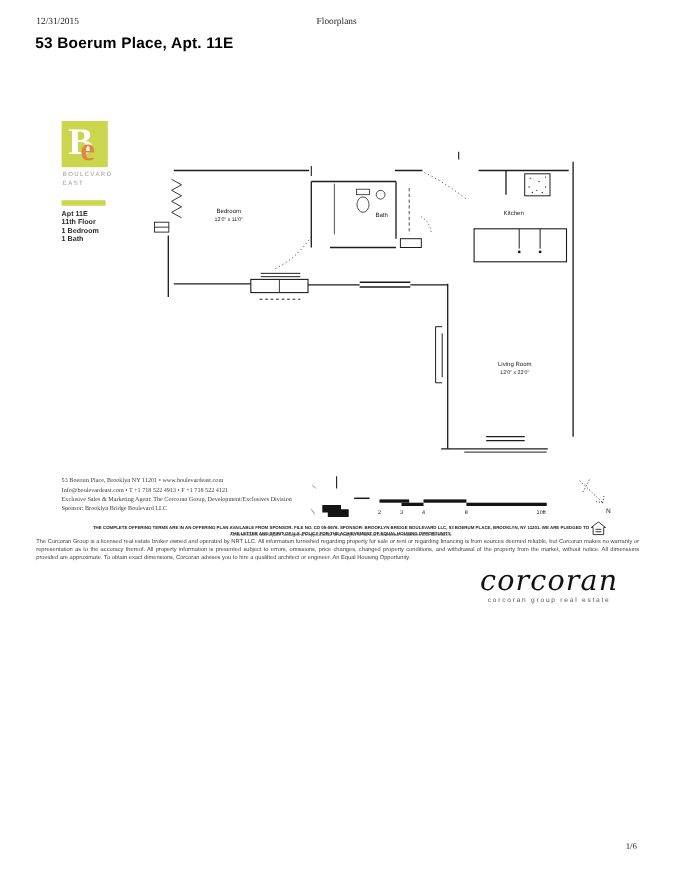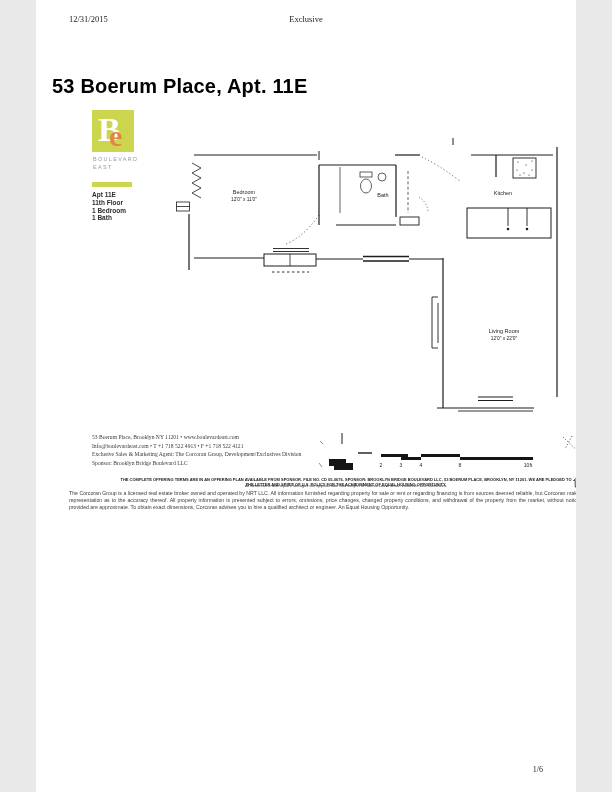--- a/index.html
+++ b/index.html
@@ -1,27 +1,27 @@
 <!DOCTYPE html>
 <html><head>
 <meta charset="utf-8">
 <style>
   * { margin:0; padding:0; box-sizing:border-box; }
   html,body { background:#e9e9e9; }
   .page {
-    position:relative; width:540px; height:792px; margin:0 auto;
+    position:relative; width:612px; height:792px; margin:0 auto;
     background:#ffffff; overflow:hidden;
     font-family:"Liberation Sans", sans-serif; color:#1a1a1a;
   }
   .ser { font-family:"Liberation Serif", serif; }
   .abs { position:absolute; }
 
   .print-date { left:33px; top:14px; font-size:8.5px; color:#222; }
   .print-title { left:0; right:0; top:14px; text-align:center; font-size:8.5px; color:#222; }
-  .listing-title { left:16px; top:31px; font-size:20px; font-weight:bold; letter-spacing:0.2px; color:#000;margin-top:44px; }
+  .listing-title { left:32px; top:31px; font-size:14px; font-weight:bold; letter-spacing:0.2px; color:#000; }
 
   
   .logo-sq { left:56px; top:110px; width:42px; height:42px; position:absolute; }
   .logo-b { position:absolute; left:6px; top:2px; font-family:"Liberation Serif",serif; font-weight:bold; font-size:34px; line-height:36px; color:#ffffff; }
   .logo-e { position:absolute; left:17px; top:10px; font-family:"Liberation Serif",serif; font-weight:bold; font-size:30px; line-height:32px; }
   .bldg-name { left:57px; top:156px; font-size:5.5px; letter-spacing:1.3px; color:#9a9a9a; line-height:7.5px; }
   .brand-bar { left:56px; top:182px; width:40px; height:5px; position:absolute; }
   .unit-info { left:56px; top:191px; font-size:6.5px; font-weight:bold; color:#2c2c2c; line-height:7.8px; }
 
   
@@ -43,21 +43,21 @@
 
   .footer-url { left:33px; top:765px; font-size:8px; color:#222; }
   .footer-page { right:33px; top:765px; position:absolute; font-size:8px; color:#222; }
 </style>
 </head>
 <body>
 
 <div class="page">
 
   <div class="abs print-date ser">12/31/2015</div>
-  <div class="abs print-title ser">Exclusive</div>
+  <div class="abs print-title ser">Floorplans</div>
   <div class="abs listing-title">53 Boerum Place, Apt. 11E</div>
 
   <div class="logo-sq" id="logo-sq" style="background: rgb(204, 213, 78);">
     <span class="logo-b">B</span>
     <span class="logo-e" id="logo-e" style="color: rgb(224, 134, 66);">e</span>
   </div>
   <div class="abs bldg-name">
     <div>BOULEVARD</div>
     <div>EAST</div>
   </div>
@@ -189,16 +189,20 @@
   <div class="abs legal-sub">All dimensions and square footages are approximate and subject to normal construction variances and tolerances.</div>
   <div class="eho">
     <svg width="14" height="13" viewBox="0 0 14 13">
       <path d="M7,0.5 L13.5,5.5 H11.8 V12 H2.2 V5.5 H0.5 Z" fill="none" stroke="#333" stroke-width="0.9"></path>
       <path d="M4.4,7.2 H9.6 M4.4,9.4 H9.6" stroke="#333" stroke-width="0.9"></path>
     </svg>
   </div>
 
   <div class="abs disclaimer">The Corcoran Group is a licensed real estate broker owned and operated by NRT LLC. All information furnished regarding property for sale or rent or regarding financing is from sources deemed reliable, but Corcoran makes no warranty or representation as to the accuracy thereof. All property information is presented subject to errors, omissions, price changes, changed property conditions, and withdrawal of the property from the market, without notice. All dimensions provided are approximate. To obtain exact dimensions, Corcoran advises you to hire a qualified architect or engineer. An Equal Housing Opportunity.</div>
 
+  <div class="corc-logo">
+    <div class="corc-word">corcoran</div>
+    <div class="corc-tag">corcoran group real estate</div>
+  </div>
 
   <div class="footer-page ser">1/6</div>
 
 </div>
 
 </body></html>

